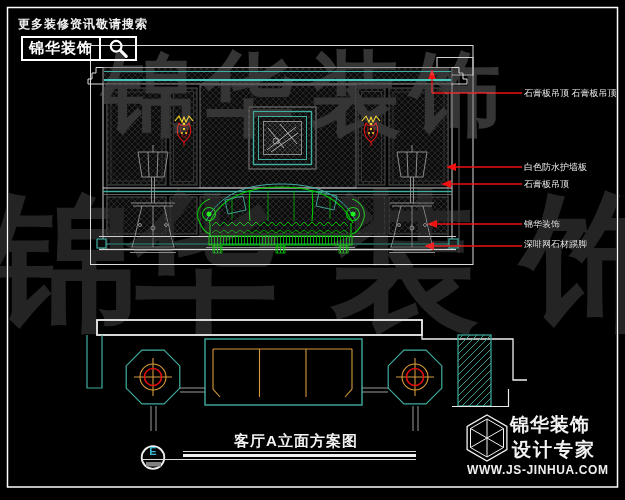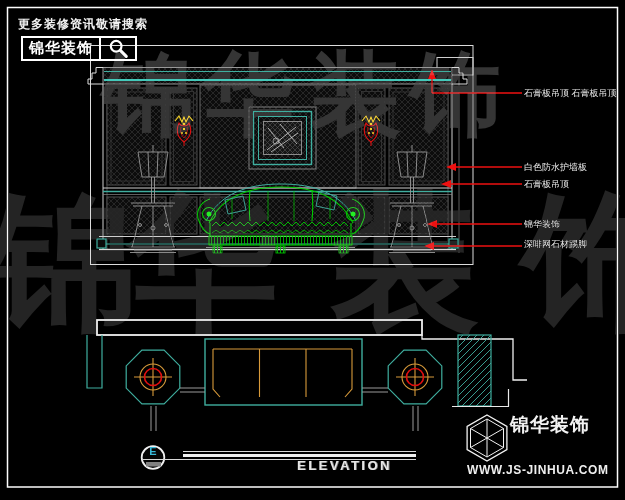--- a/index.html
+++ b/index.html
@@ -229,24 +229,25 @@
       </svg>
     </div>
   </div>
 
   <div class="txt anno" style="left:524px;top:87px">石膏板吊顶 石膏板吊顶</div>
   <div class="txt anno" style="left:524px;top:161px">白色防水护墙板</div>
   <div class="txt anno" style="left:524px;top:178px">石膏板吊顶</div>
   <div class="txt anno" style="left:524px;top:218px">锦华装饰</div>
   <div class="txt anno" style="left:524px;top:238px">深啡网石材踢脚</div>
 
-  <div class="txt title-elev">ELEVATION</div>
+  <div class="txt title-main">客厅A立面方案图</div>
   <div class="txt marker-e">E</div>
 
   <div class="txt f-name">锦华装饰</div>
+  <div class="txt f-slogan">设计专家</div>
   <div class="txt f-web">WWW.JS-JINHUA.COM</div>
 
   <div class="wm wm-big" style="left:-14px">锦</div>
   <div class="wm wm-big" style="left:128px">华</div>
   <div class="wm wm-big" style="left:330px">装</div>
   <div class="wm wm-big" style="left:522px">饰</div>
   <div class="wm wm-small" style="left:102px">锦</div>
   <div class="wm wm-small" style="left:202px">华</div>
   <div class="wm wm-small" style="left:310px">装</div>
   <div class="wm wm-small" style="left:410px">饰</div>

